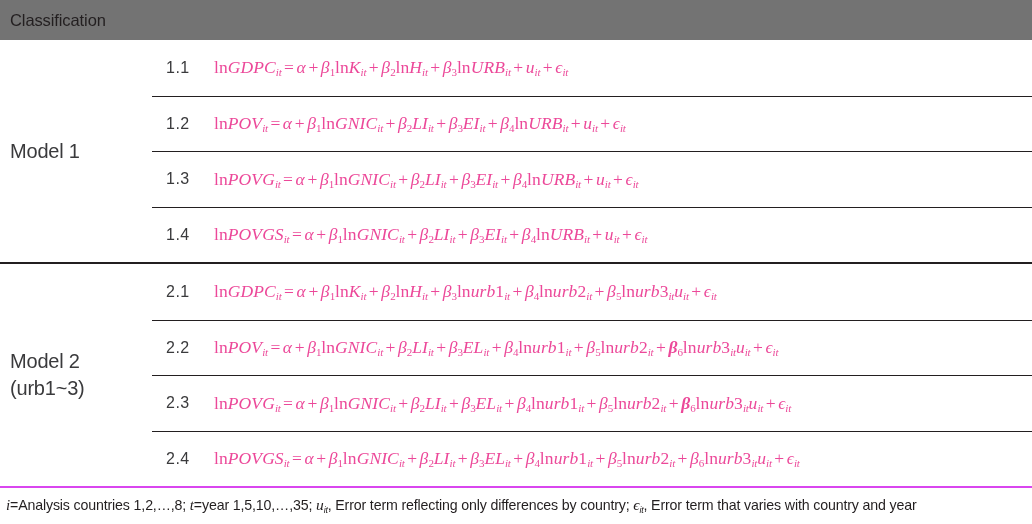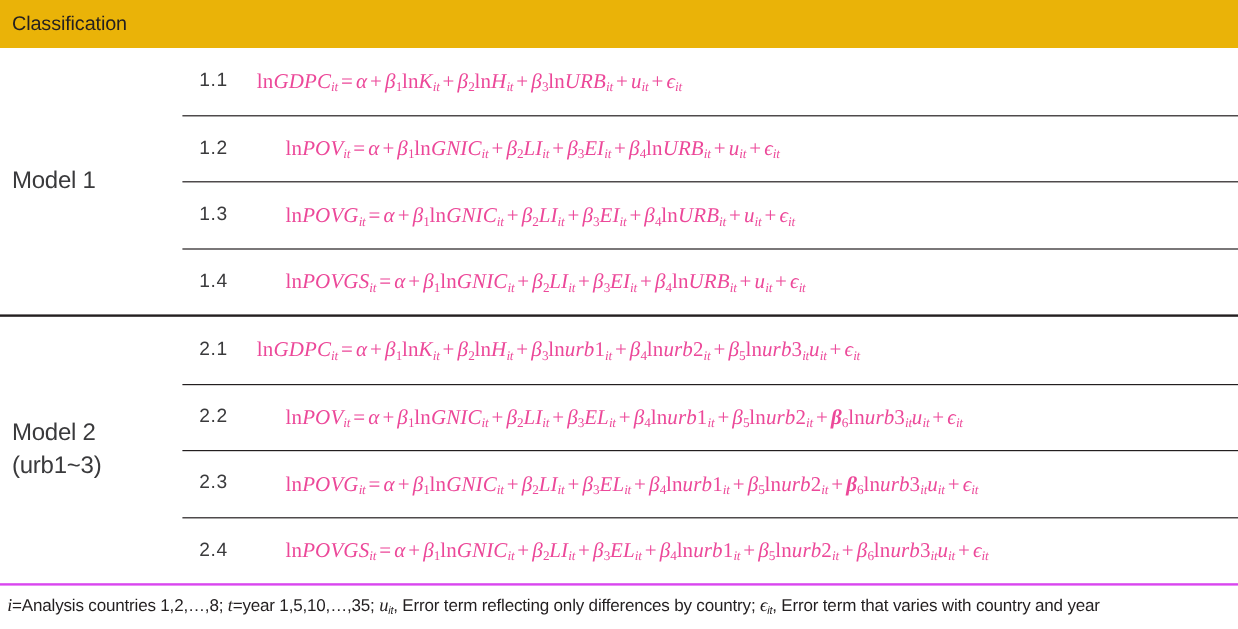--- a/index.html
+++ b/index.html
@@ -18,21 +18,21 @@
   #table-root {
     width: 1032px;
     height: 524px;
     position: relative;
     box-sizing: border-box;
   }
 
   
   .thead {
     height: 40px;
-    background: #eab308;
+    background: #737373;
     display: flex;
     align-items: center;
     box-sizing: border-box;
     gap: 46px;
   }
   .th-classification {
     width: 152px;
     padding-left: 10px;
     font-size: 16.5px;
     color: #231f20;
@@ -80,21 +80,20 @@
   }
 
   .eq-row {
     height: 55.5px;
     display: flex;
     align-items: center;
     box-sizing: border-box;
   }
   .eq-row + .eq-row {
     border-top: 1.6px solid #231f20;
-    gap: 24px;
   }
 
   .eq-num {
     width: 62px;
     flex: 0 0 62px;
     box-sizing: border-box;
     padding-left: 14px;
     font-size: 16px;
     color: #3a3a3c;
     letter-spacing: 0.5px;

